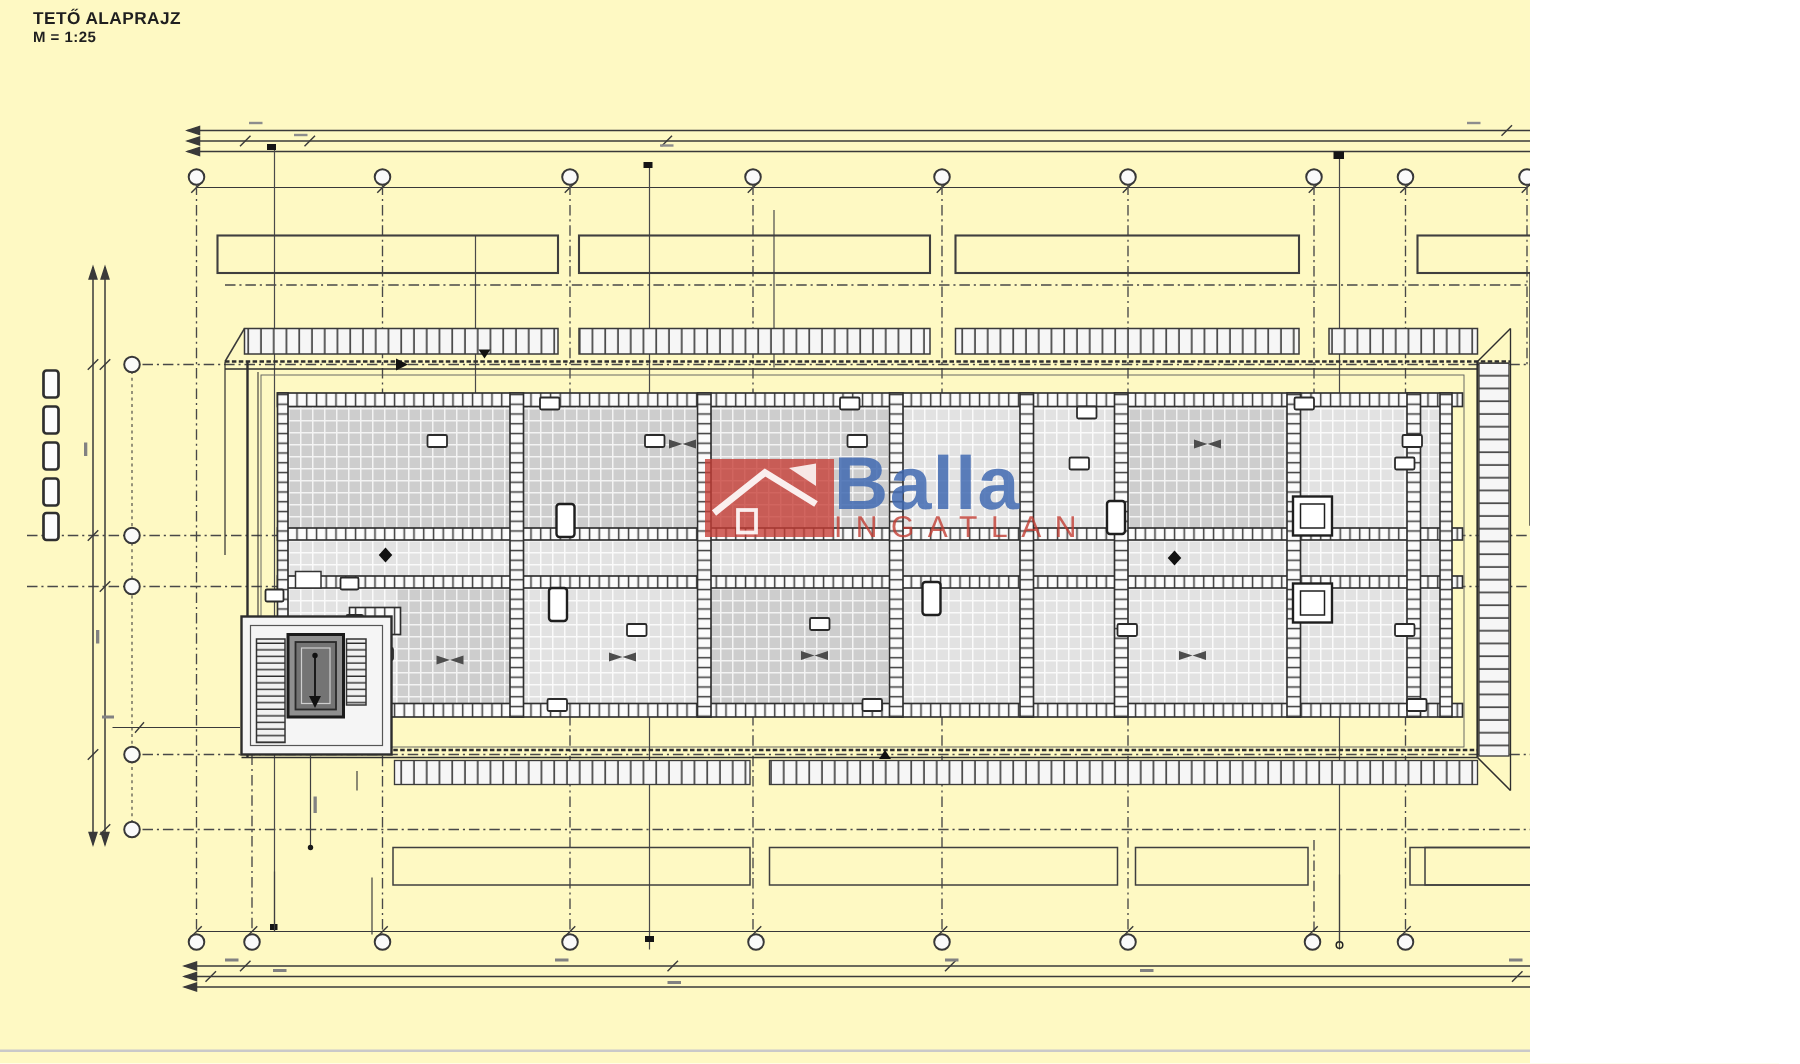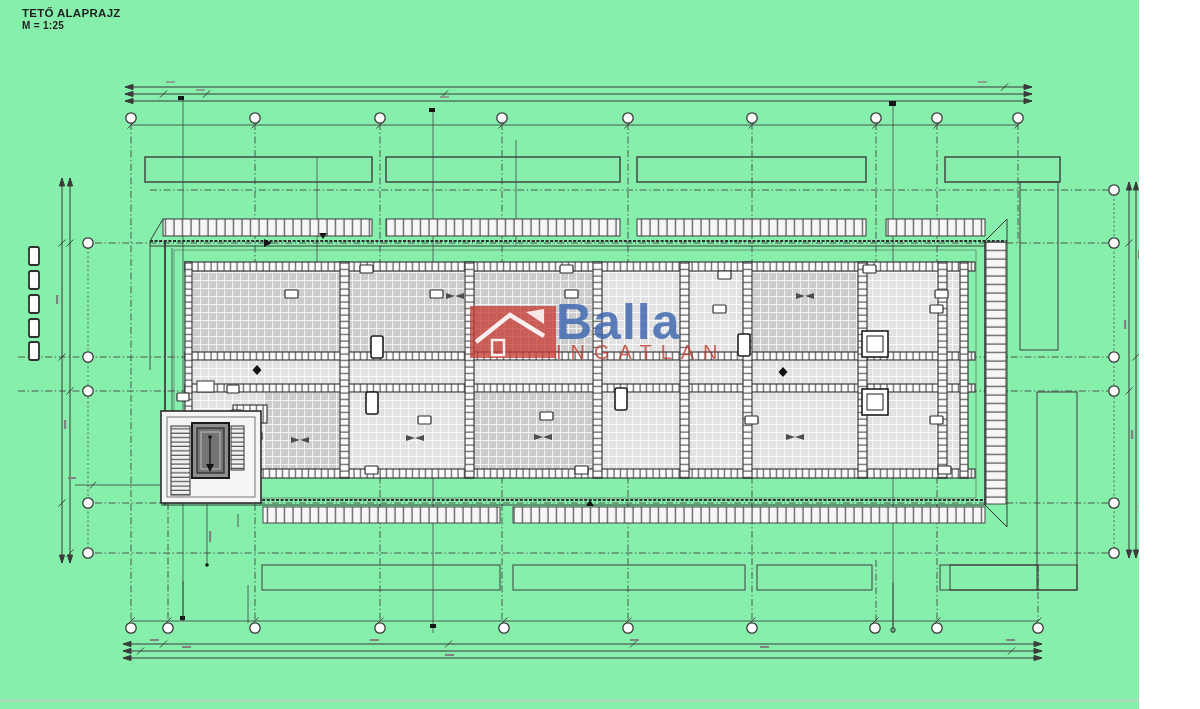--- a/index.html
+++ b/index.html
@@ -1,16 +1,16 @@
 <!DOCTYPE html>
 <html><head>
 <meta charset="utf-8">
 <style>
   html,body{margin:0;padding:0;background:#ffffff;}
-  .page{position:relative;width:1139px;height:709px;background:#86efac;overflow:hidden;
+  .page{position:relative;width:1020px;height:709px;background:#fef9c3;overflow:hidden;
         font-family:"Liberation Sans",sans-serif;}
   .title-block{position:absolute;left:22px;top:6px;color:#1f1f1f;line-height:1.25;}
   .title-main{font-size:11.5px;font-weight:bold;letter-spacing:.3px;}
   .title-scale{font-size:10px;font-weight:bold;letter-spacing:.3px;}
   svg.plan{position:absolute;left:0;top:0;}
   
   .wm-logo{position:absolute;left:470px;top:306px;width:86px;height:52px;
            background:rgba(198,60,52,.78);}
   .wm-brand{position:absolute;left:556px;top:293px;font-size:50px;font-weight:bold;
             color:rgba(62,104,176,.84);letter-spacing:1px;}

